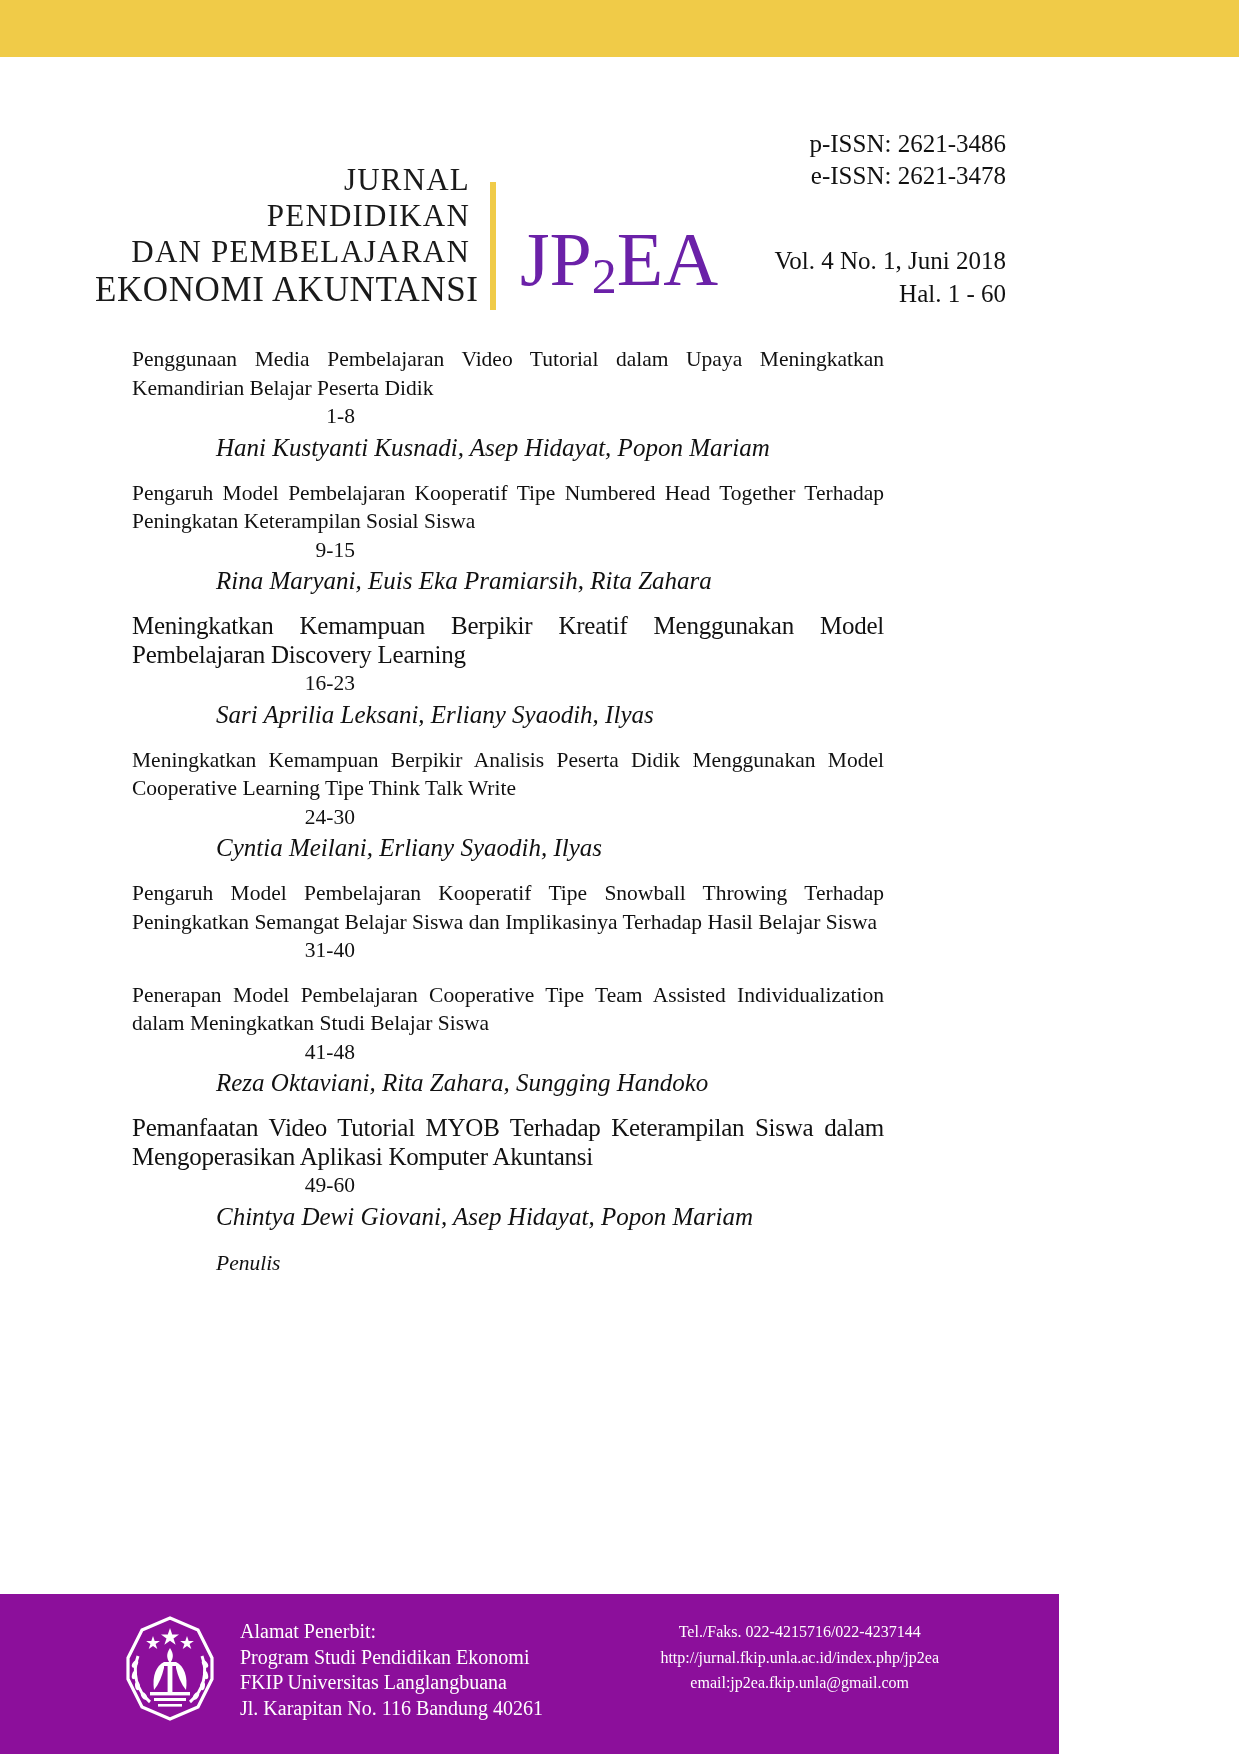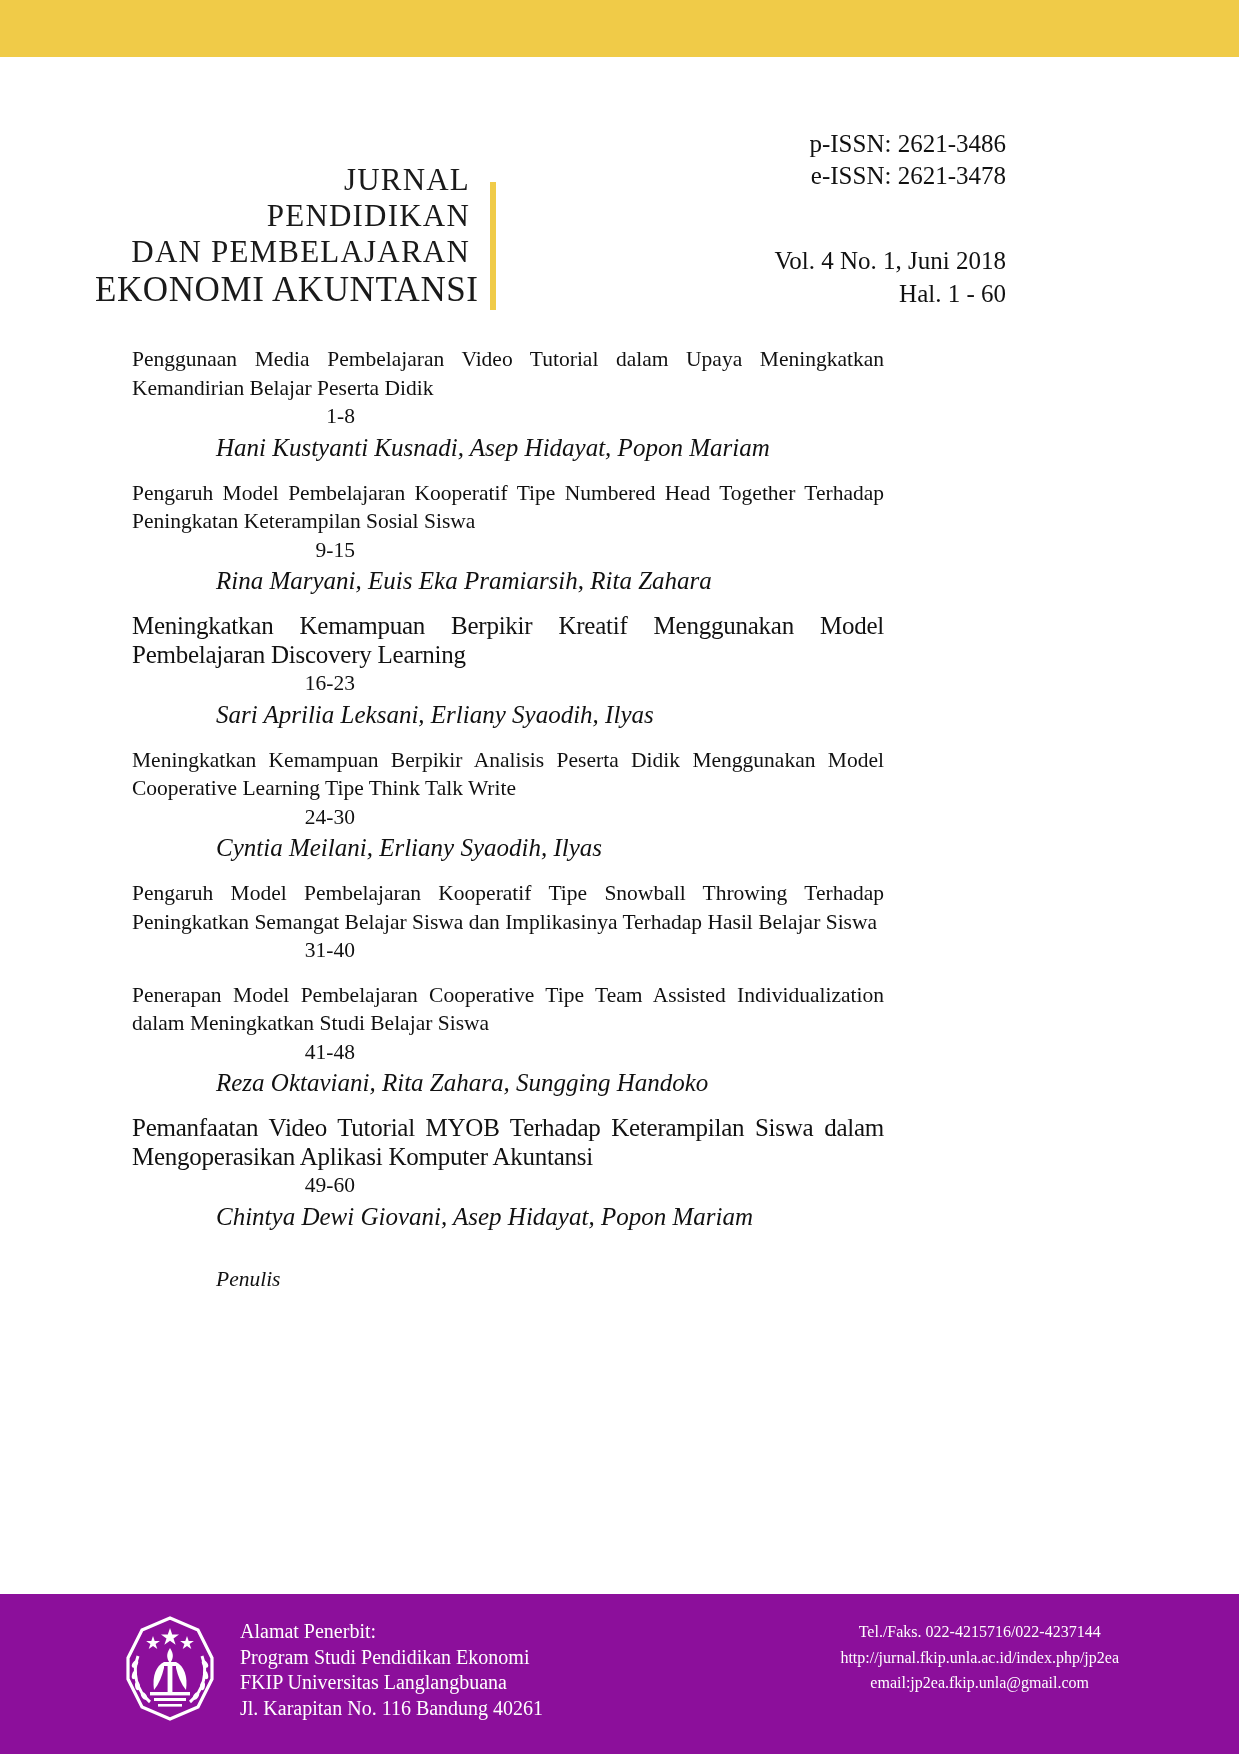--- a/index.html
+++ b/index.html
@@ -147,30 +147,30 @@
     line-height: 30px;
     padding-left: 84px;
     color: #111111;
     margin-top: 2px;
   }
   .toc-footnote {
     font-style: italic;
     font-size: 21.5px;
     line-height: 30px;
     padding-left: 84px;
-    margin-top: 32px;
+    margin-top: 16px;
     color: #111111;
   }
 
   
   .footer {
     position: absolute;
     left: 0;
     bottom: 0;
-    width: 1239px;
+    width: 1059px;
     height: 160px;
     background: #8c0f9b;
     color: #ffffff;
     margin-top: 32px;
   }
   .footer-inner {
     display: flex;
     flex-direction: row;
     align-items: flex-start;
     height: 100%;
@@ -213,20 +213,21 @@
 
   <div class="masthead-left">
     <div class="journal-title-line">JURNAL</div>
     <div class="journal-title-line">PENDIDIKAN</div>
     <div class="journal-title-line">DAN PEMBELAJARAN</div>
     <div class="journal-title-line big">EKONOMI AKUNTANSI</div>
   </div>
 
   <div class="masthead-divider"></div>
 
+  <div class="masthead-logo"><span>JP</span><span class="sub">2</span><span>EA</span></div>
 
   <div class="masthead-right">
     <div class="issn-line">p-ISSN: 2621-3486</div>
     <div class="issn-line">e-ISSN: 2621-3478</div>
     <div class="issue-block">
       <div class="issue-line">Vol. 4 No. 1, Juni 2018</div>
       <div class="issue-line">Hal. 1 - 60</div>
     </div>
   </div>
 

